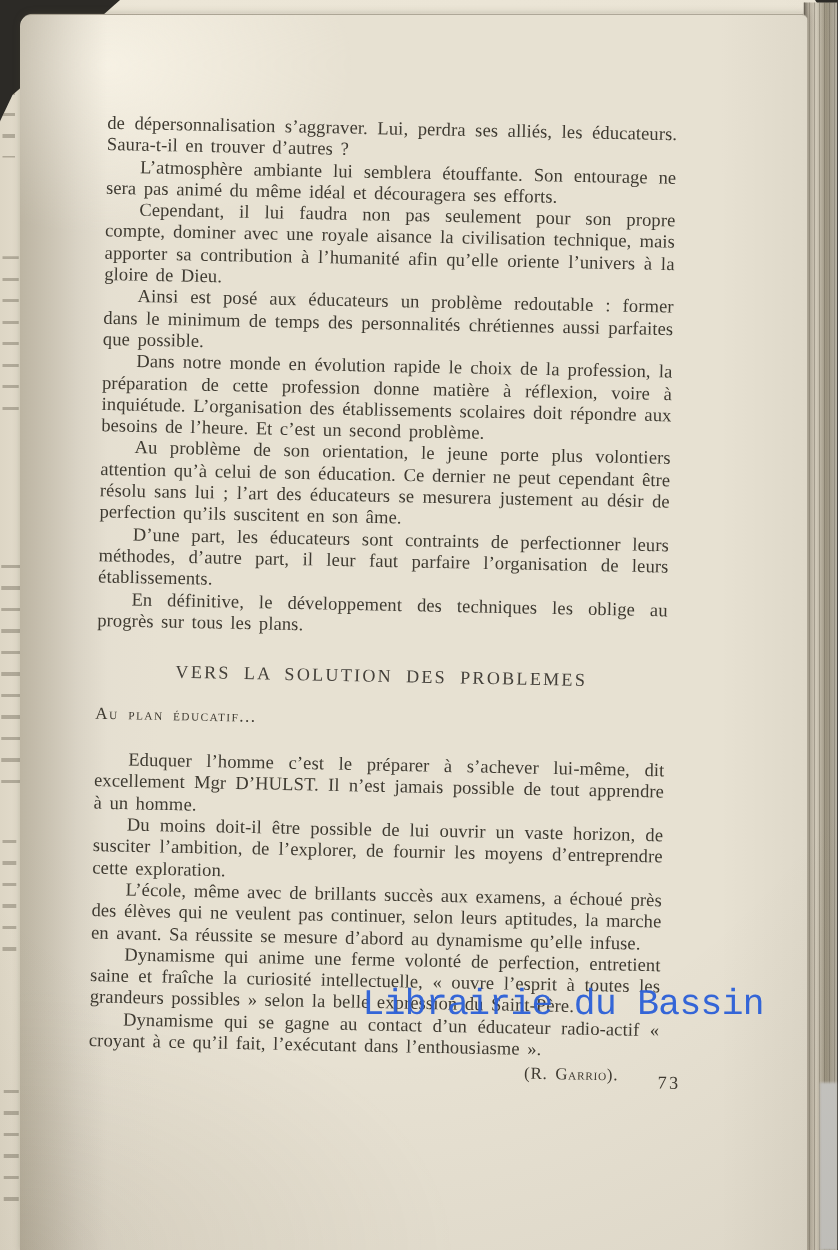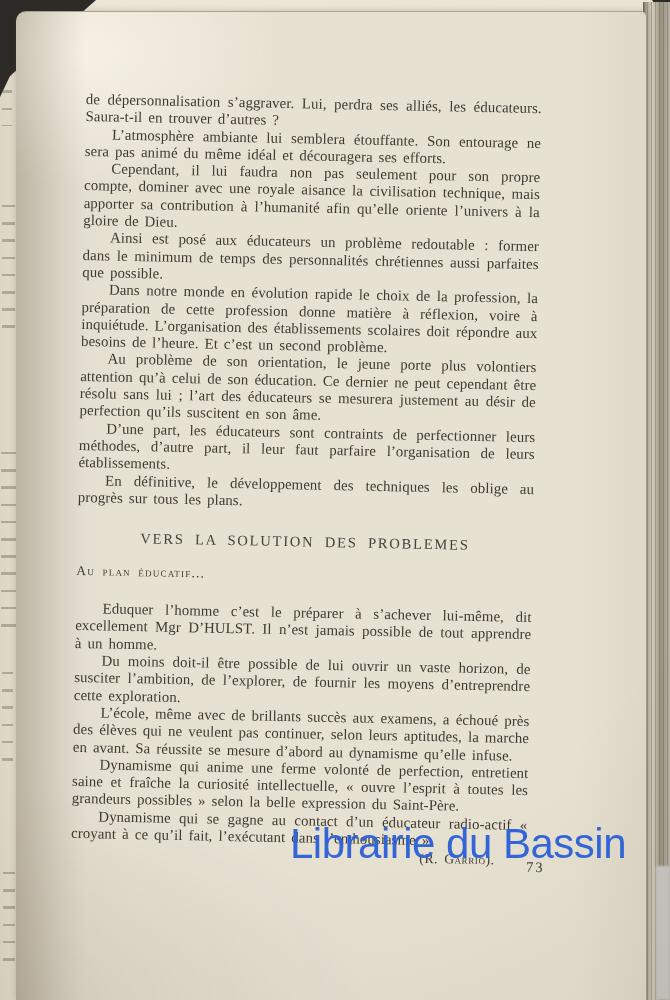--- a/index.html
+++ b/index.html
@@ -78,23 +78,23 @@
   .pagenum{
     position:absolute;left:526px;top:859px;
     font-size:14.5px;letter-spacing:2px;color:#3e3a31;
     transform:rotate(1deg);
   }
   .vignette{
     position:absolute;left:0;top:0;width:670px;height:1000px;pointer-events:none;
     background:radial-gradient(120% 90% at 45% 35%,rgba(0,0,0,0) 55%,rgba(58,48,32,.09) 100%);
   }
   .watermark{
-    position:absolute;left:290px;top:821px;
-    font-family:Liberation Sans, sans-serif;
-    font-size:42px;line-height:46px;letter-spacing:-0.5px;
+    position:absolute;left:290px;top:781px;
+    font-family:Liberation Mono, monospace;
+    font-size:29px;line-height:46px;letter-spacing:-0.5px;
     white-space:nowrap;opacity:.96;
   }
 </style>
 </head>
 <body>
 
 <div class="photo">
 
   <div class="under-page">
     <div class="frag f0"></div>

